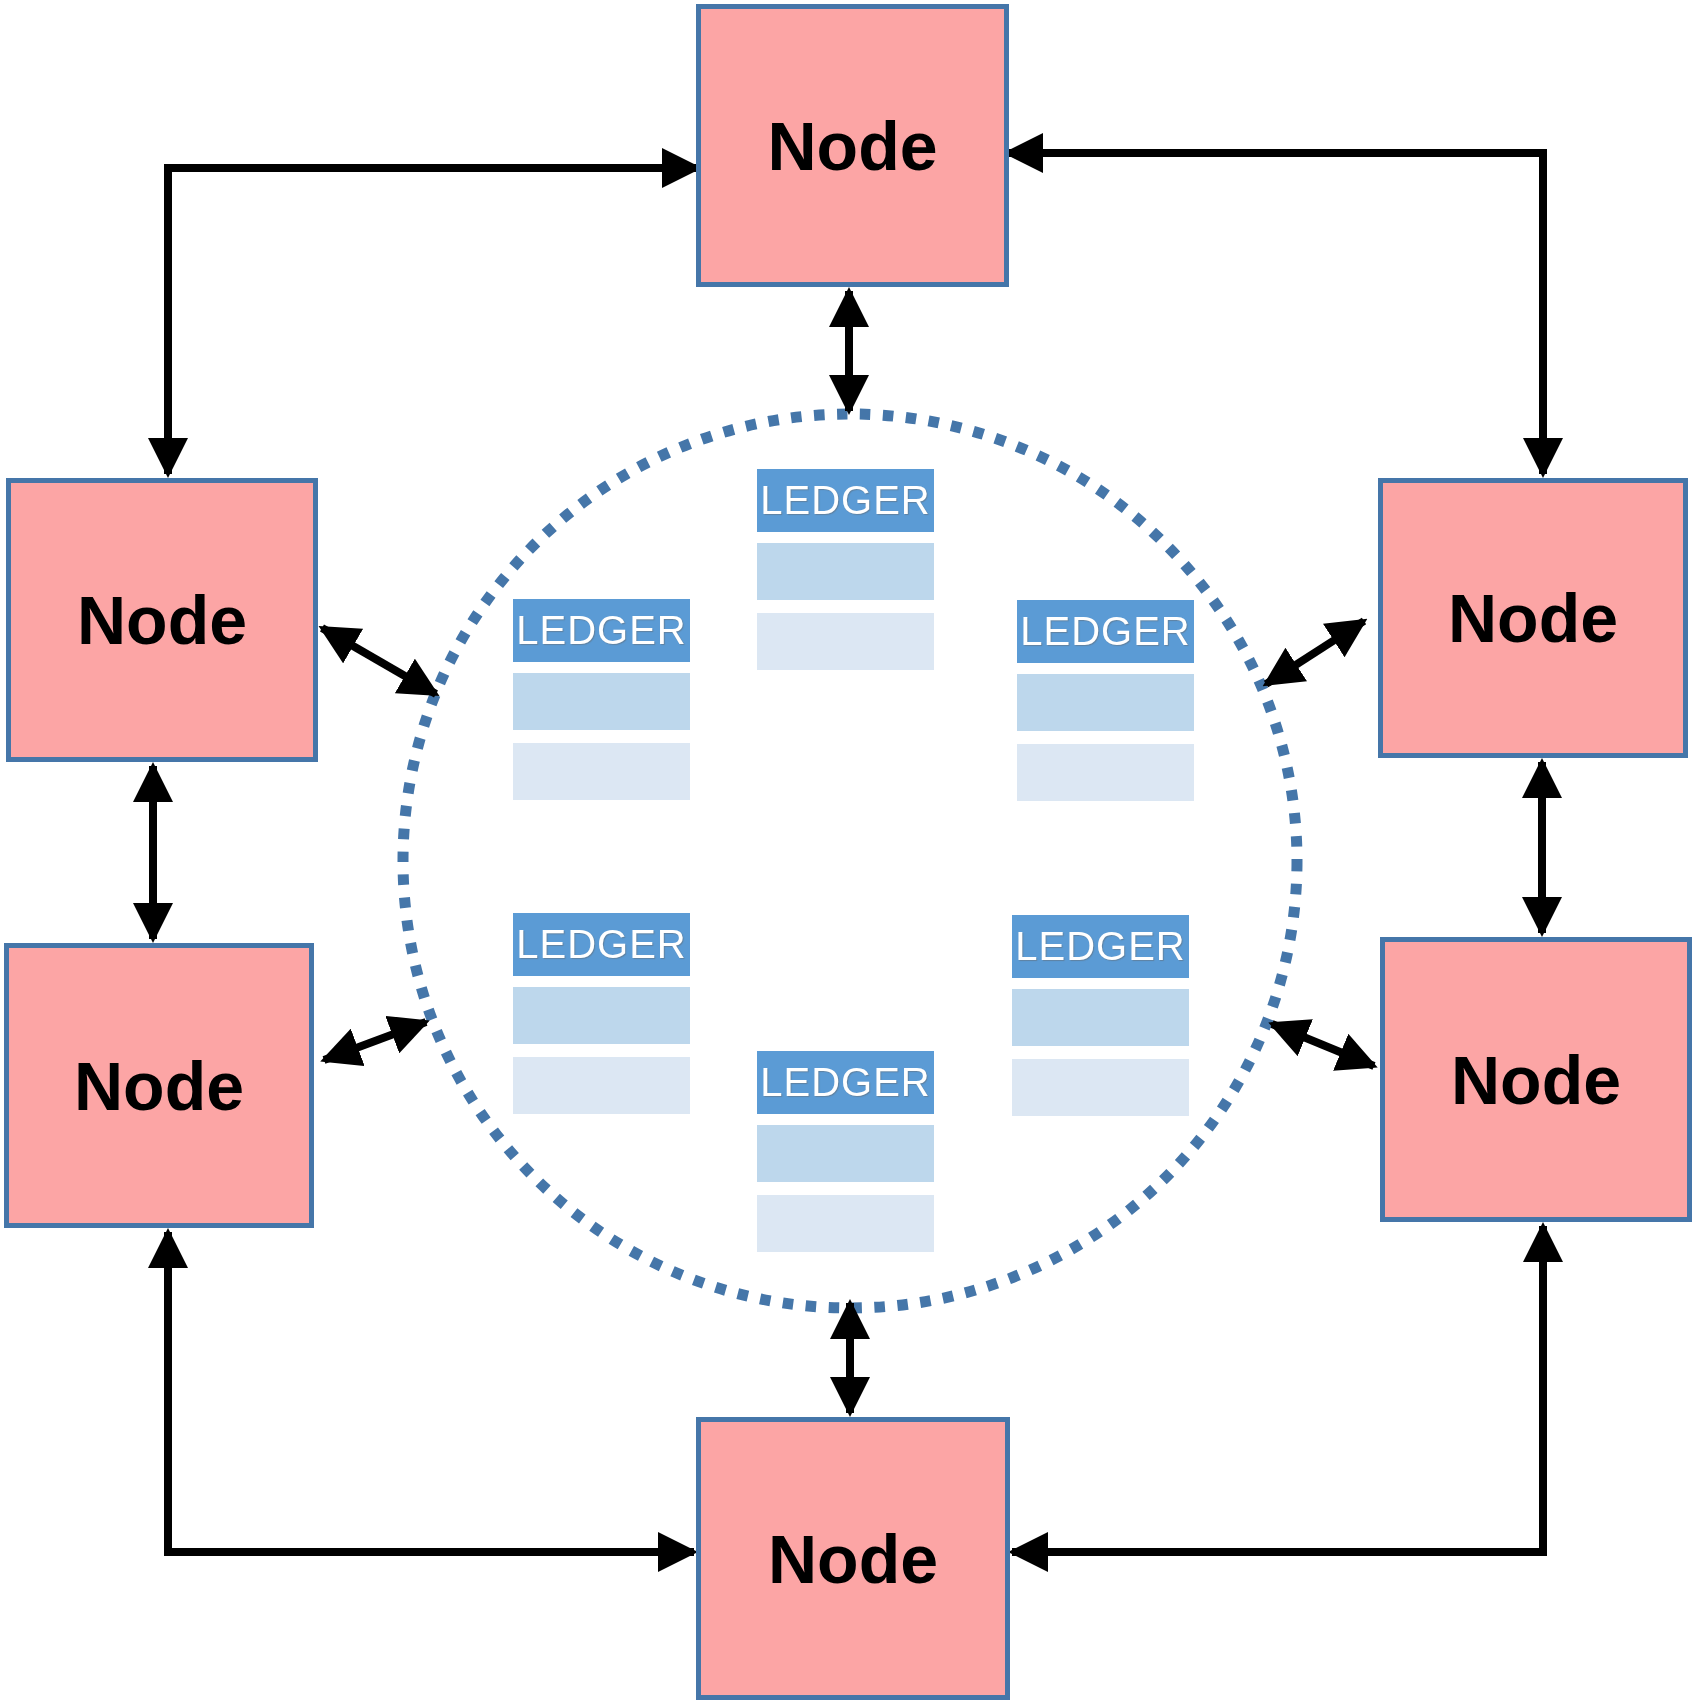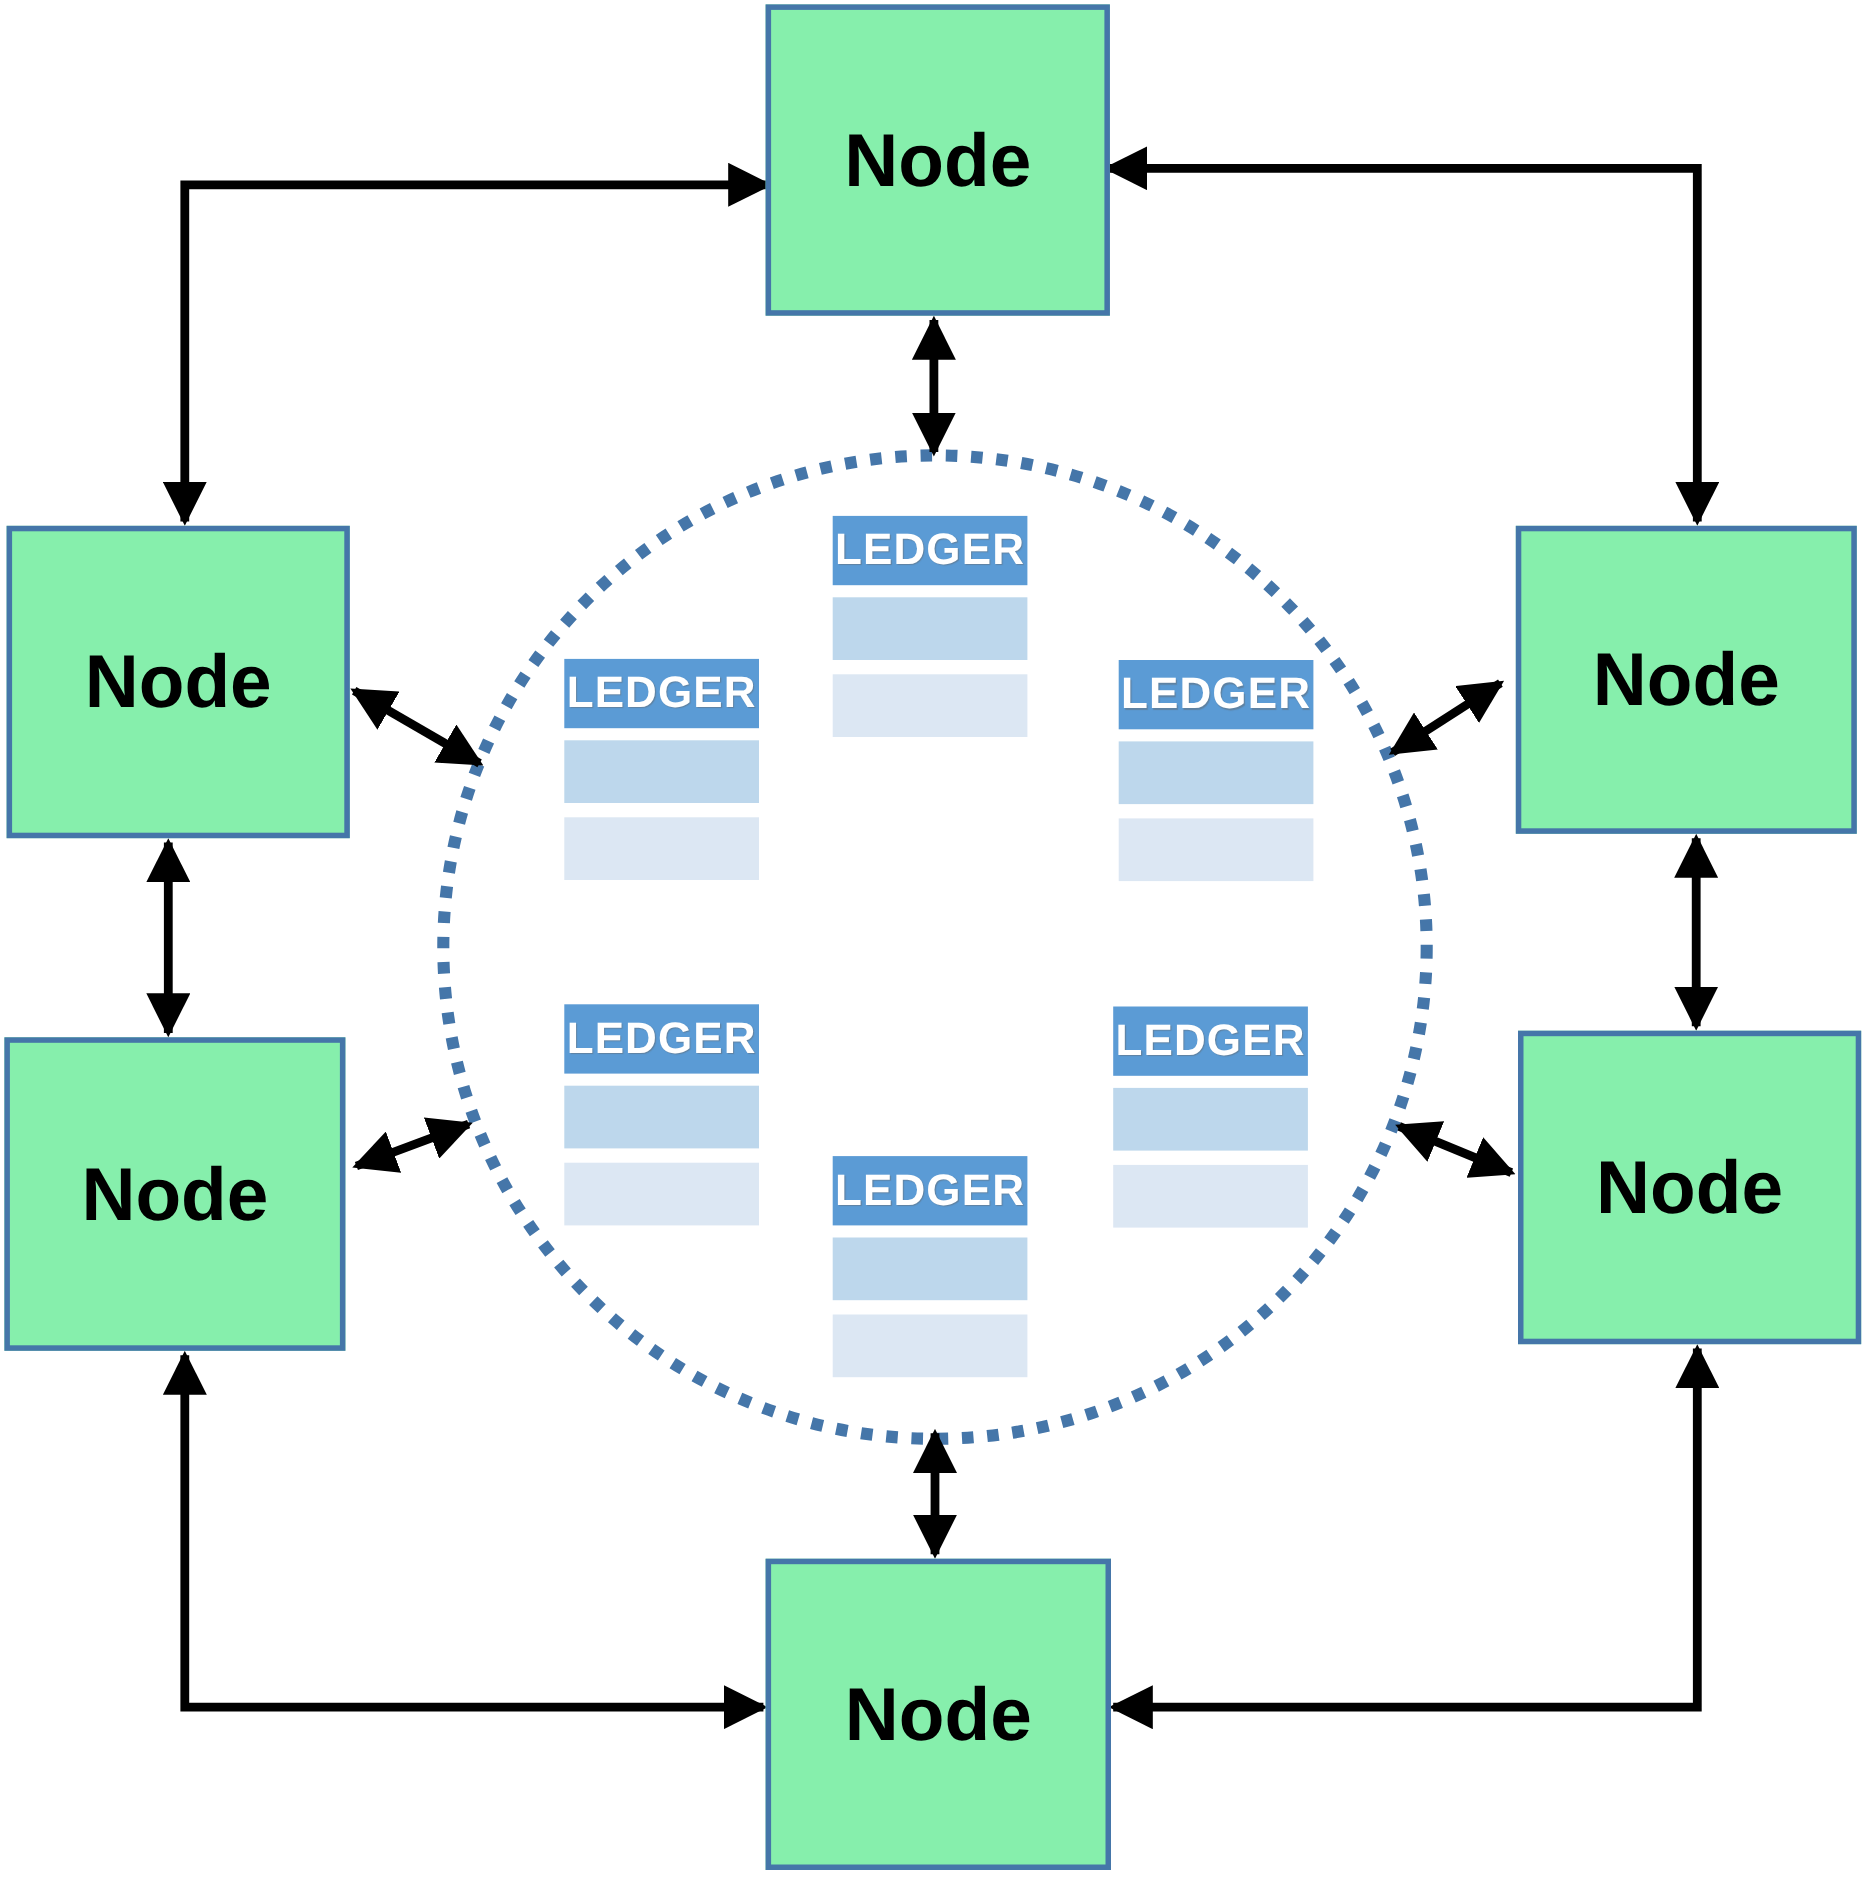--- a/index.html
+++ b/index.html
@@ -5,39 +5,39 @@
   html,body{margin:0;padding:0;background:#fff;}
   .stage{
     position:relative;width:1698px;height:1706px;background:#ffffff;
     font-family:"Liberation Sans",sans-serif;overflow:hidden;
   }
   .stage svg{position:absolute;left:0;top:0;width:1698px;height:1706px;}
 
   
   .node{
     position:absolute;box-sizing:border-box;
-    background:#86efac;border:5px solid #4576a9;
+    background:#fca5a5;border:5px solid #4576a9;
     display:flex;align-items:center;justify-content:center;
   }
   .node-label{
     font-size:68px;font-weight:bold;color:#000;letter-spacing:0px;
   }
   .node-top        {left:696px;top:4px;   width:313px;height:283px;}
   .node-left-upper {left:6px;  top:478px; width:312px;height:284px;}
   .node-right-upper{left:1378px;top:478px;width:310px;height:280px;}
   .node-left-lower {left:4px;  top:943px; width:310px;height:285px;}
   .node-right-lower{left:1380px;top:937px;width:312px;height:285px;}
   .node-bottom     {left:696px;top:1417px;width:314px;height:283px;}
 
   
   .ledger{position:absolute;width:177px;}
   .ledger-header{
     height:63px;background:#5b9bd5;color:#fff;
     display:flex;align-items:center;justify-content:center;
-    font-size:40px;font-weight:700;letter-spacing:1px;
+    font-size:40px;font-weight:400;letter-spacing:1px;
     text-shadow:1px 1px 1px rgba(100,100,100,0.45);
   }
   .ledger-row{height:57px;}
   .ledger-row.r1{margin-top:11px;background:#bdd7ec;}
   .ledger-row.r2{margin-top:13px;background:#dce7f3;}
   .lg-top {left:757px; top:469px;}
   .lg-ul  {left:513px; top:599px;}
   .lg-ur  {left:1017px;top:600px;}
   .lg-ll  {left:513px; top:913px;}
   .lg-lr  {left:1012px;top:915px;}

